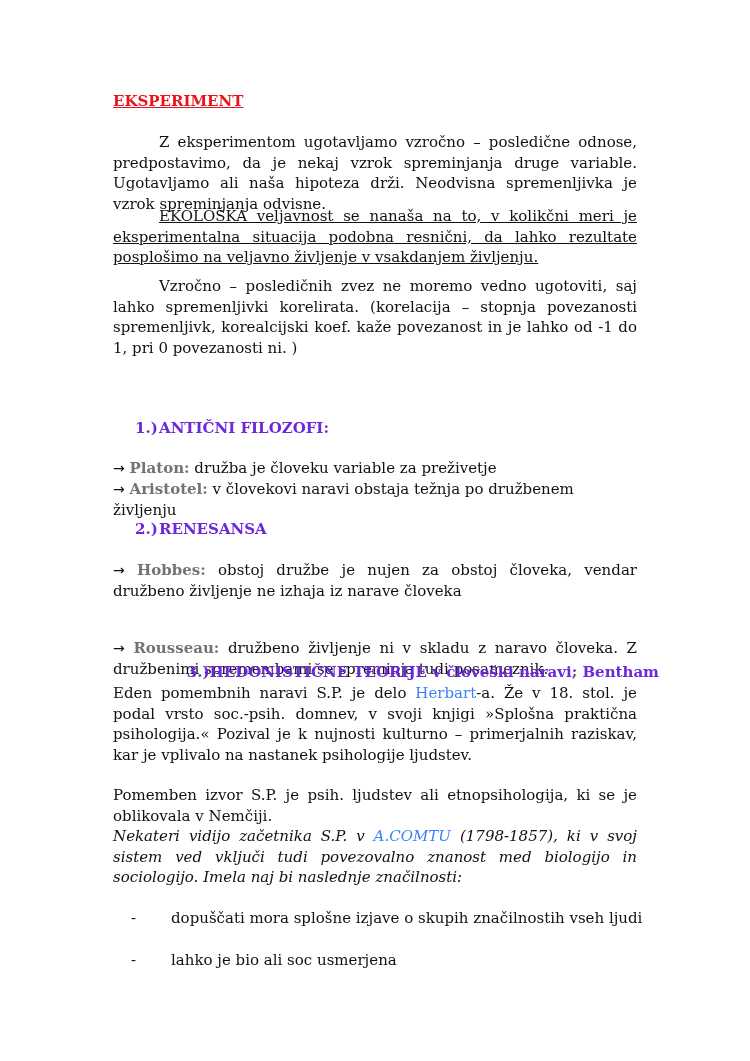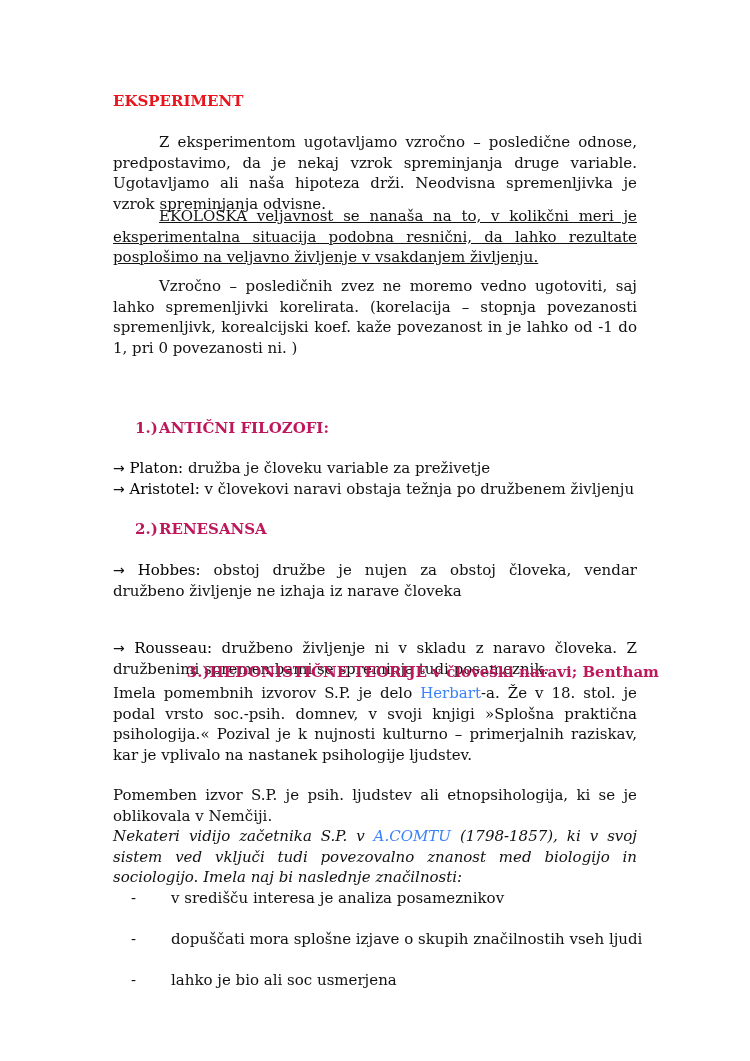--- a/index.html
+++ b/index.html
@@ -1,23 +1,23 @@
 <!DOCTYPE html>
 <html><head>
 <meta charset="utf-8">
 <style>
   html, body { margin: 0; padding: 0; background: #ffffff; }
   body { width: 750px; height: 1061px; position: relative; overflow: hidden;
          font-family: "DejaVu Serif", "Liberation Serif", serif; color: #111; }
   .page { position: absolute; left: 113px; top: 0; width: 524px; font-size: 15px; line-height: 20.6px; }
   .abs { position: absolute; left: 0; width: 524px; }
   .just { text-align: justify; text-align-last: left; }
-  .red { color: #e8161c; font-weight: bold; }
-  .blue { color: #be185d; font-weight: bold; }
-  .cyan { color: #000000; font-weight: normal; }
+  .red { color: #e8161c; font-weight: bold; text-decoration: underline; }
+  .blue { color: #6d28d9; font-weight: bold; }
+  .cyan { color: #737373; font-weight: bold; }
   .cyan-n { color: #3b82f6; }
   .indent { text-indent: 46px; }
   .arrow { font-family: "DejaVu Sans", sans-serif; font-size: 14px; }
   .numhead { padding-left: 22px; }
   .numhead .num { display: inline-block; width: 24px; }
   .bullet { padding-left: 18px; position: relative; }
   .bullet .dash { display: inline-block; width: 40px; }
   p { margin: 0; }
 </style>
 </head>
@@ -56,32 +56,29 @@
   <p class="abs just" style="top:601px;margin-top:37px;">
     <span class="arrow">→</span>
     <span class="cyan">Rousseau:</span><span> družbeno življenje ni v skladu z naravo človeka. Z družbenimi spremembami se spreminja tudi posameznik.</span>
   </p>
 
   <div class="abs blue numhead" style="top:662px;text-align:right;">
     <span class="num">3.)</span><span>HEDONISTIČNE TEORIJE v človeški naravi; Bentham</span>
   </div>
 
   <p class="abs just" style="top:683px;">
-    <span>Imela pomembnih izvorov S.P. je delo </span><span class="cyan-n">Herbart</span><span>-a. Že v 18. stol. je podal vrsto soc.-psih. domnev, v svoji knjigi »Splošna praktična psihologija.« Pozival je k nujnosti kulturno – primerjalnih raziskav, kar je vplivalo na nastanek psihologije ljudstev.</span>
+    <span>Eden pomembnih naravi S.P. je delo </span><span class="cyan-n">Herbart</span><span>-a. Že v 18. stol. je podal vrsto soc.-psih. domnev, v svoji knjigi »Splošna praktična psihologija.« Pozival je k nujnosti kulturno – primerjalnih raziskav, kar je vplivalo na nastanek psihologije ljudstev.</span>
   </p>
 
   <p class="abs just" style="top:785px;">Pomemben izvor S.P. je psih. ljudstev ali etnopsihologija, ki se je oblikovala v Nemčiji.</p>
 
   <p class="abs just" style="top:826px;font-style:italic;">
     <span>Nekateri vidijo začetnika S.P. v </span><span class="cyan-n">A.COMTU</span><span> (1798-1857), ki v svoj sistem ved vključi tudi povezovalno znanost med biologijo in sociologijo. Imela naj bi naslednje značilnosti:</span>
   </p>
 
-  <div class="abs bullet" style="top:888px;">
-    <span class="dash">-</span><span>v središču interesa je analiza posameznikov</span>
-  </div>
   <div class="abs bullet" style="top:908px;">
     <span class="dash">-</span><span>dopuščati mora splošne izjave o skupih značilnostih vseh ljudi</span>
   </div>
   <div class="abs bullet" style="top:929px;">
     <span class="dash">-</span><span>lahko je bio ali soc usmerjena</span>
   </div>
 
 </div>
 
 </body></html>

